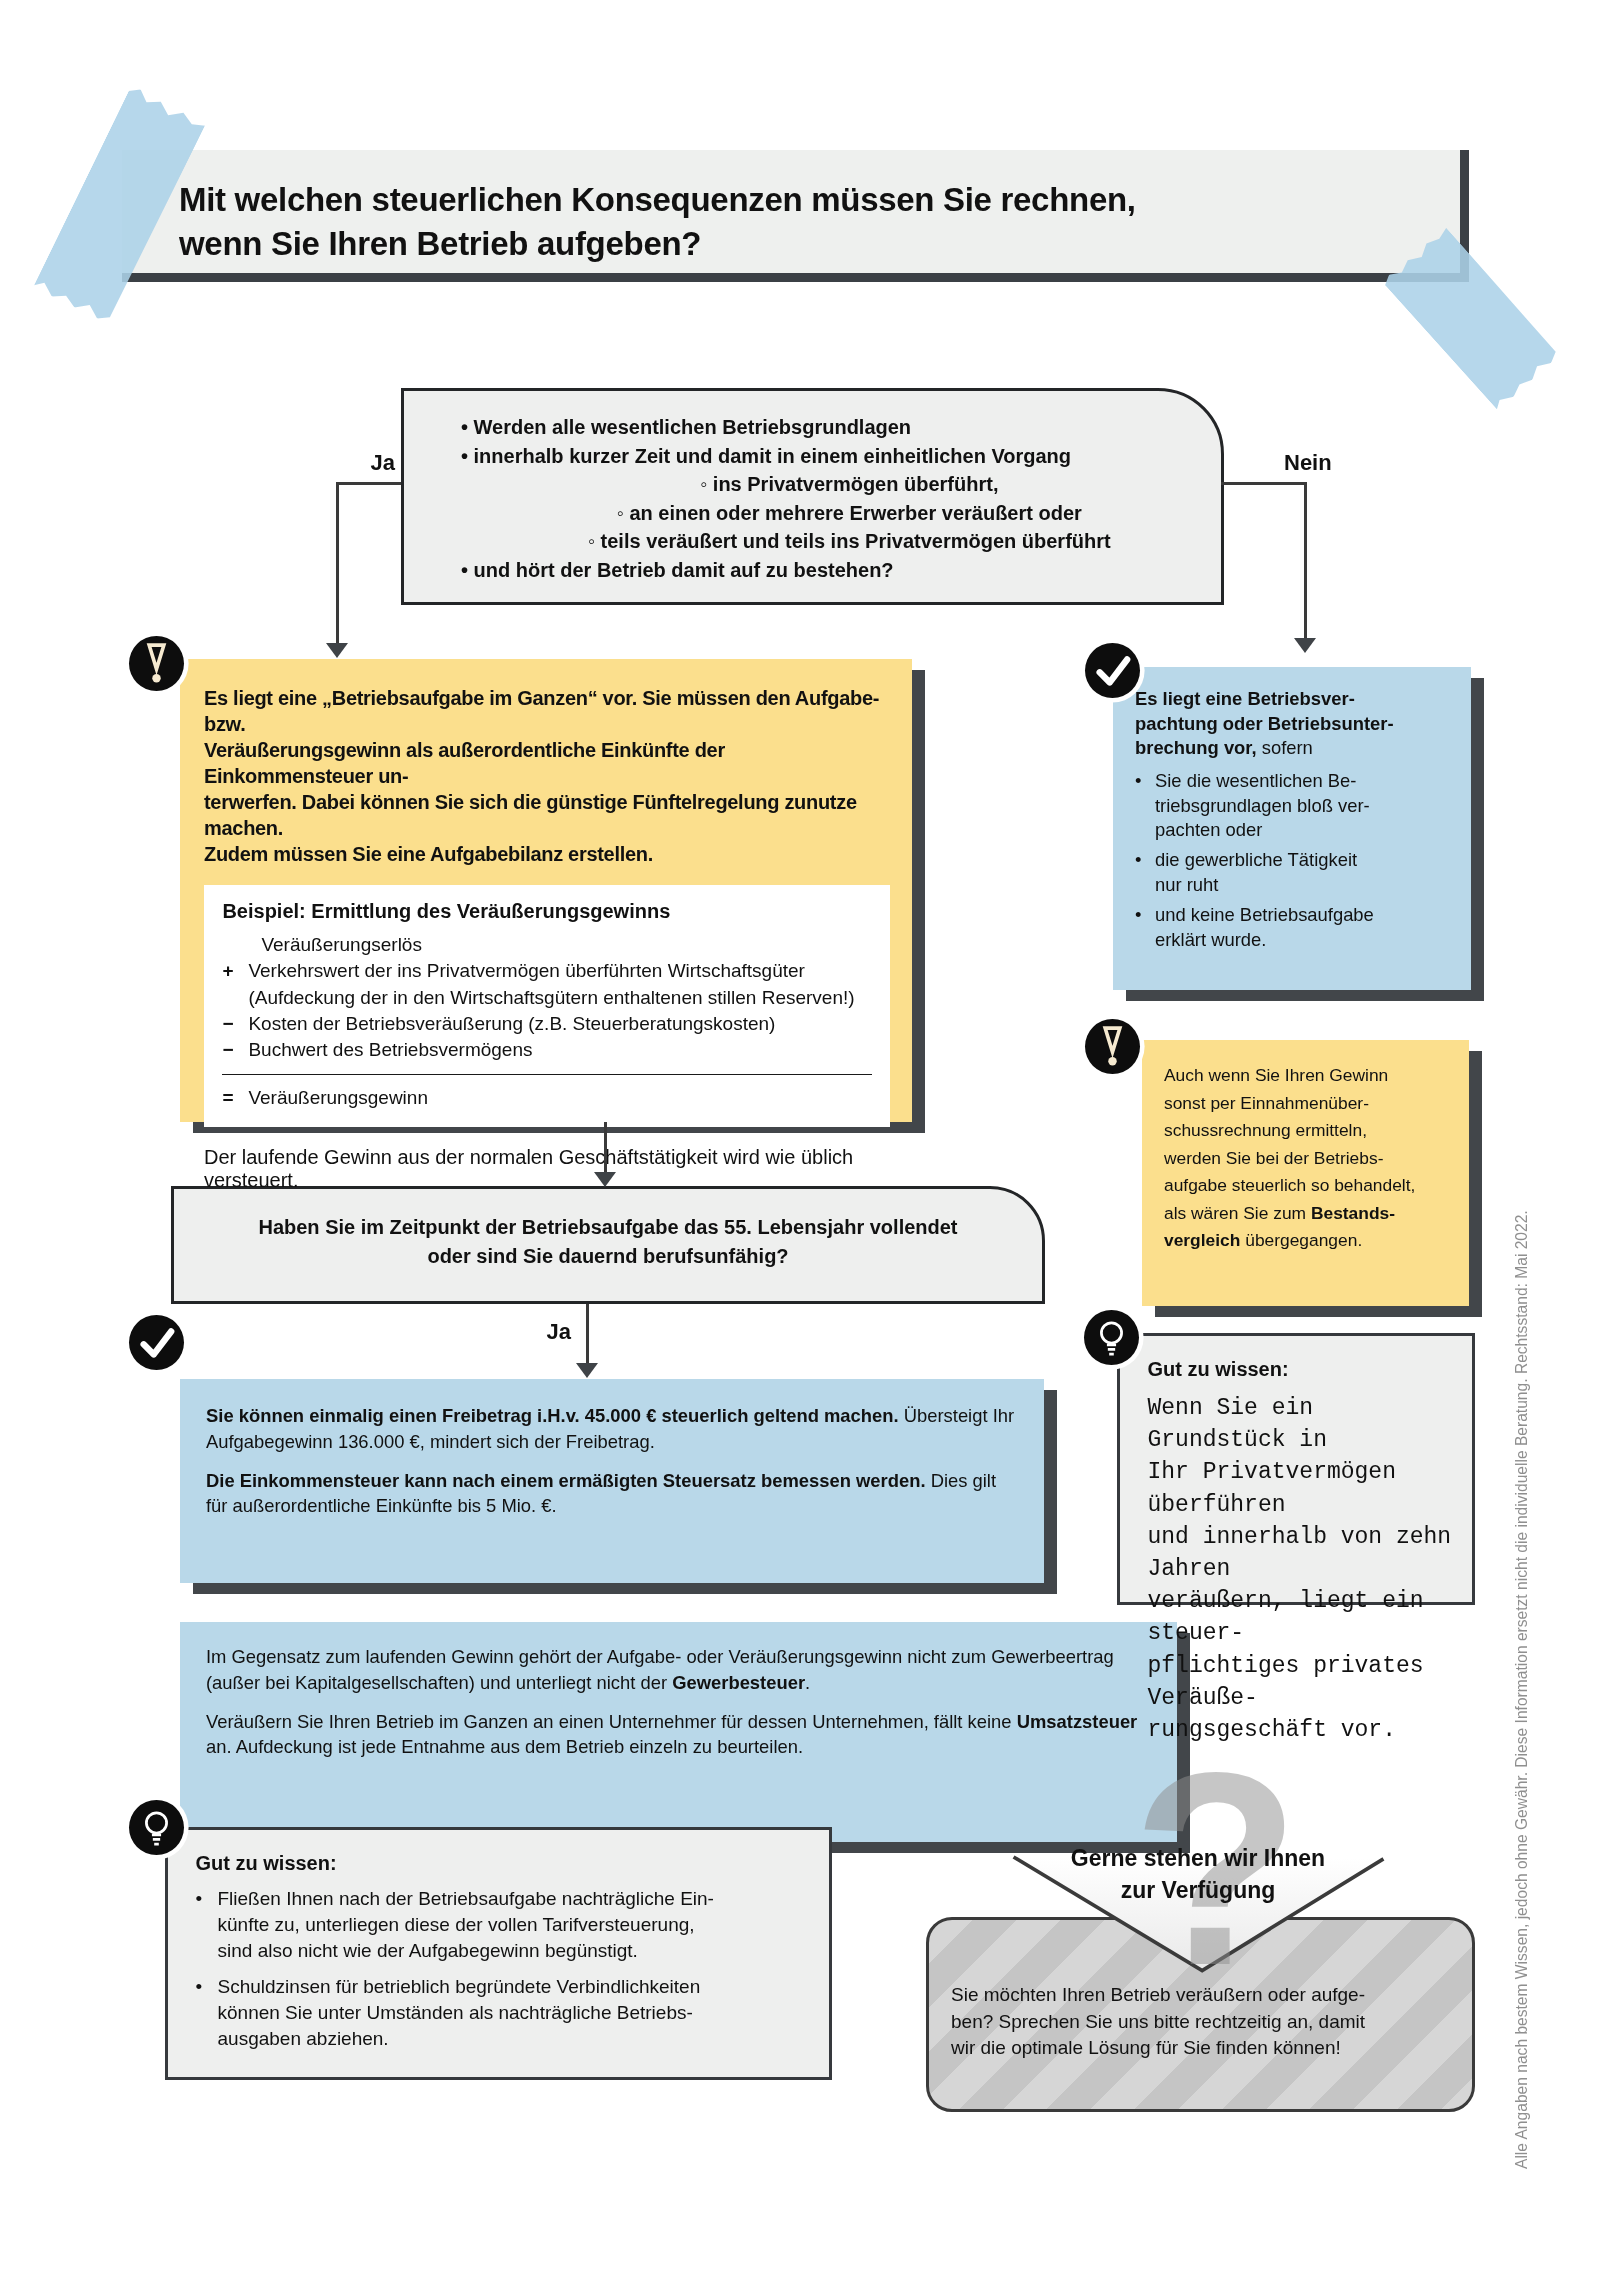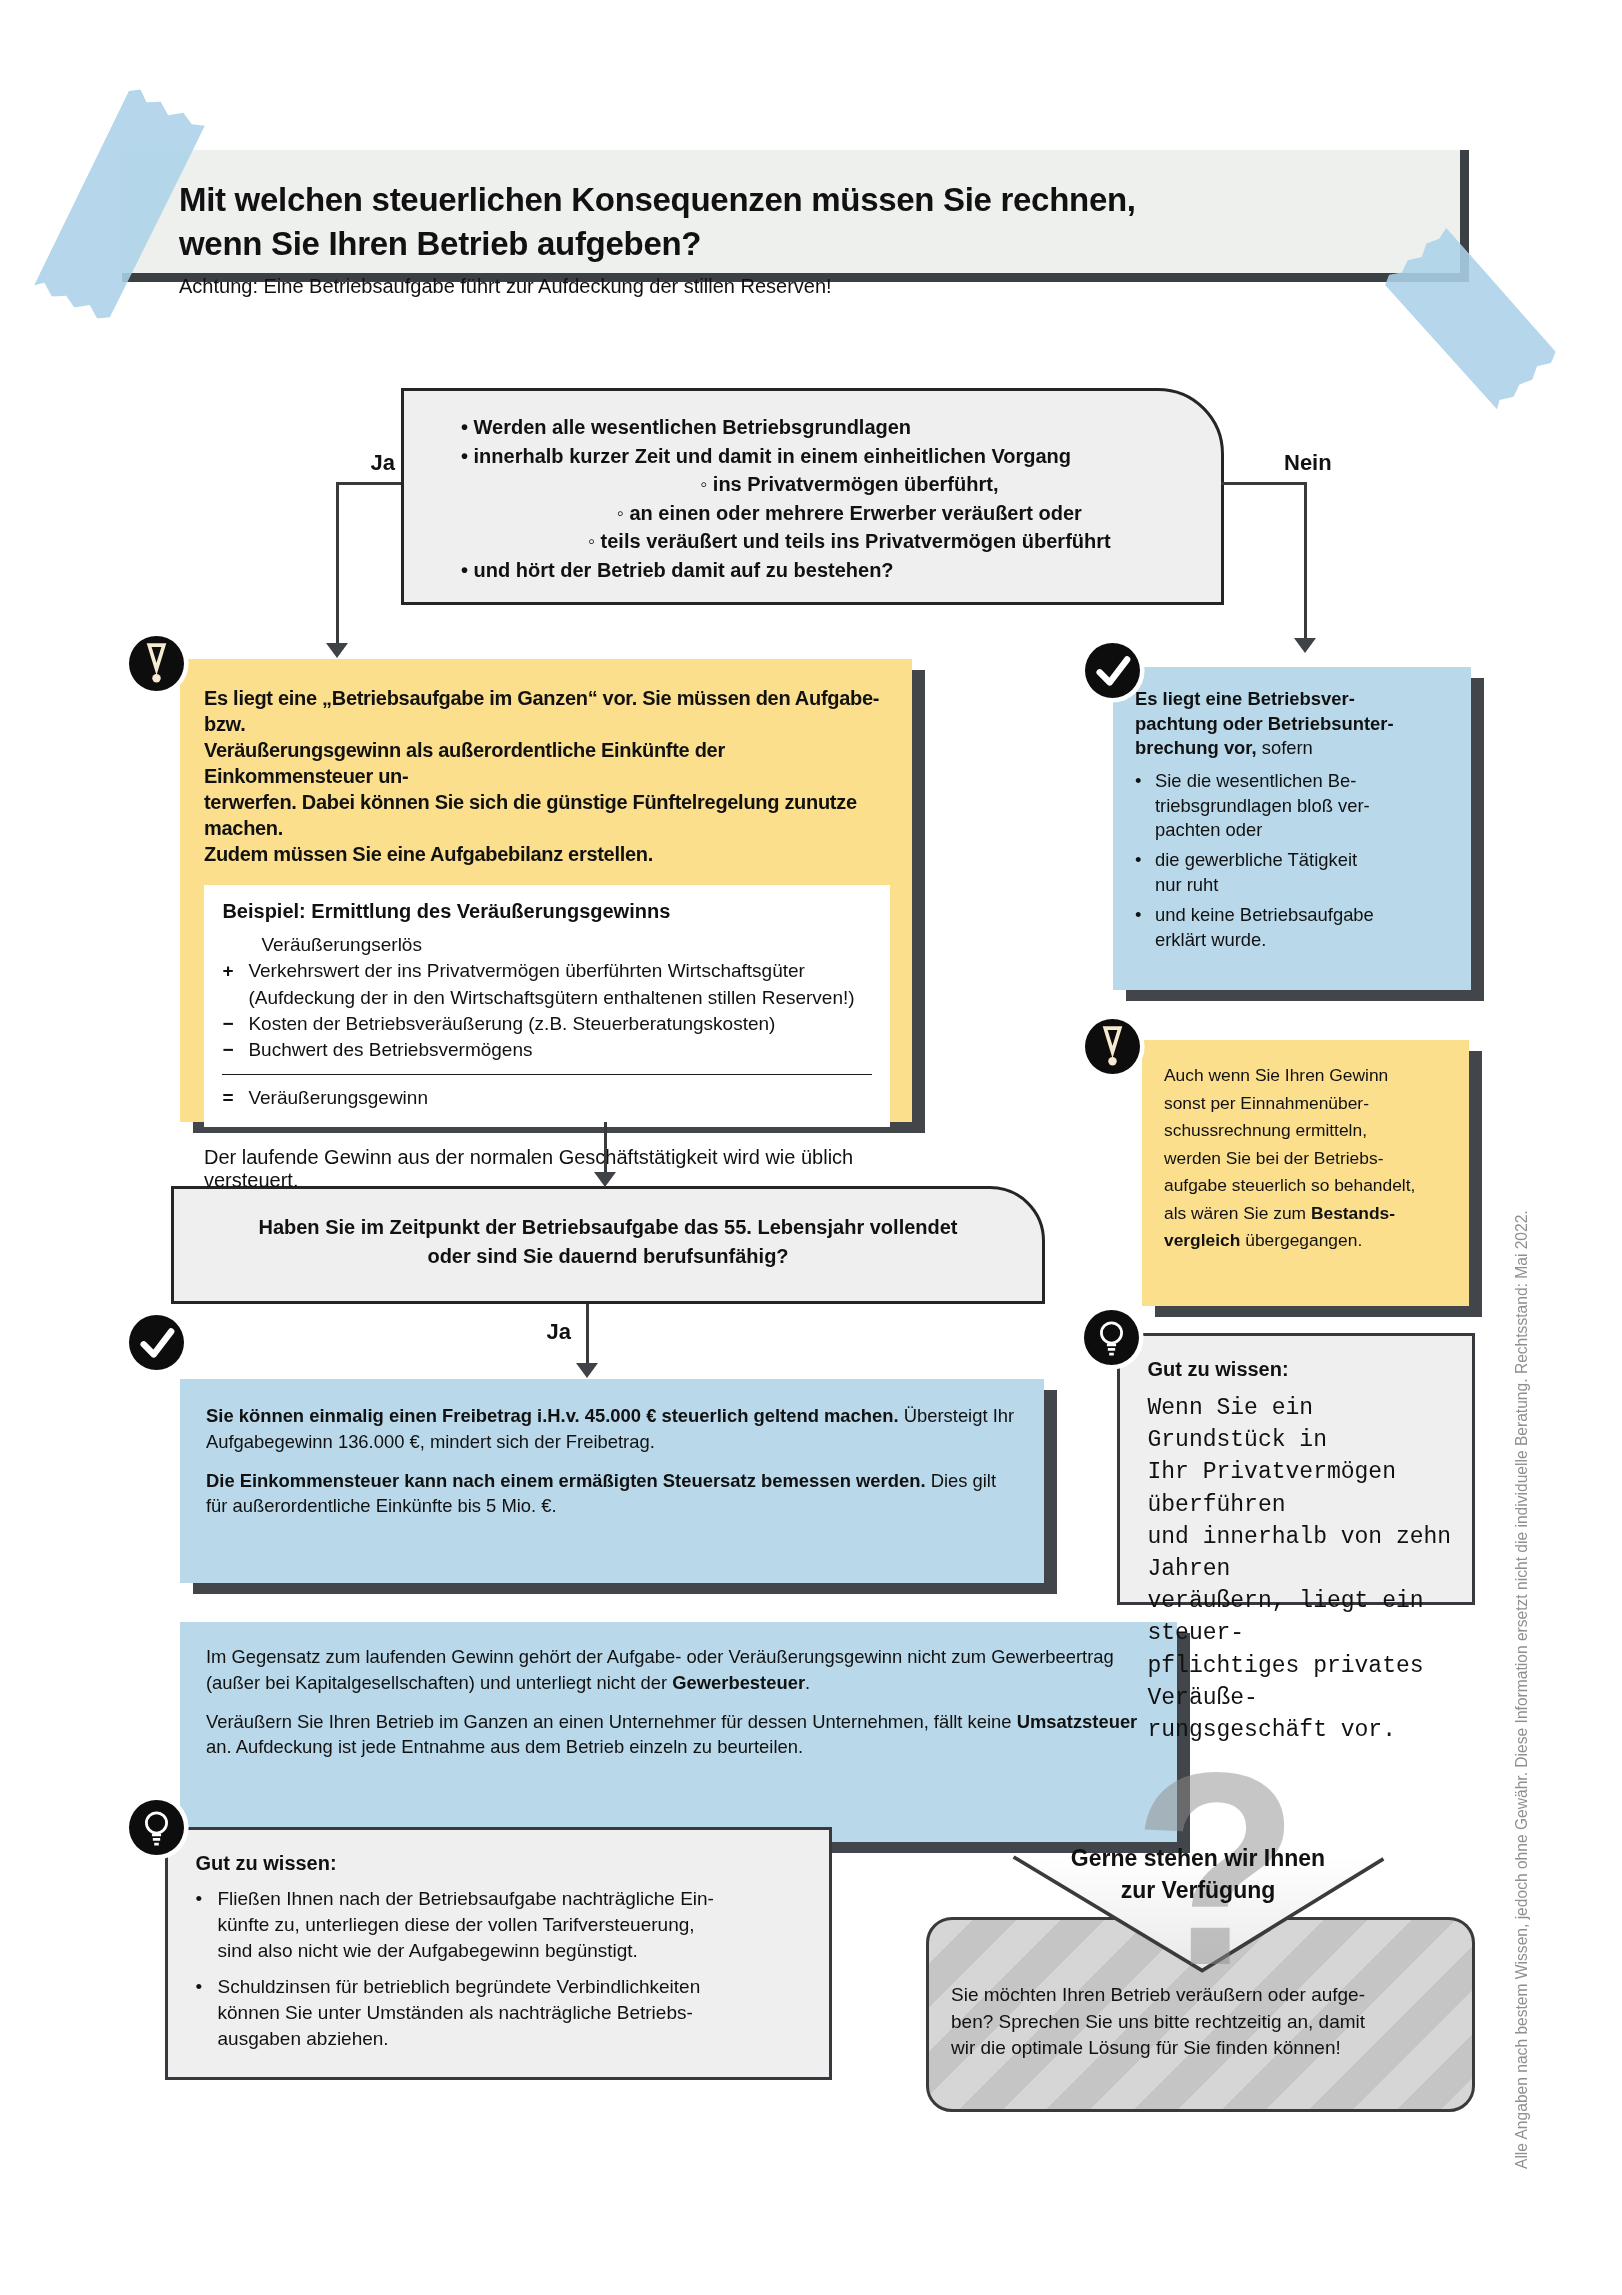--- a/index.html
+++ b/index.html
@@ -91,21 +91,20 @@
 </style>
 </head>
 <body>
 
 <div class="page">
 
   <div class="abs tape tape1"></div>
   <div class="abs title-box">
     <h1>Mit welchen steuerlichen Konsequenzen müssen Sie rechnen,
 wenn Sie Ihren Betrieb aufgeben?</h1>
-    <div class="subtitle">Achtung: Eine Betriebsaufgabe führt zur Aufdeckung der stillen Reserven!</div>
   </div>
   <div class="abs tape tape2"></div>
 
   <div class="abs flow-box decision">
     <div class="item">• Werden alle wesentlichen Betriebsgrundlagen</div>
     <div class="item">• innerhalb kurzer Zeit und damit in einem einheitlichen Vorgang</div>
     <div class="item sub">◦ ins Privatvermögen überführt,</div>
     <div class="item sub">◦ an einen oder mehrere Erwerber veräußert oder</div>
     <div class="item sub">◦ teils veräußert und teils ins Privatvermögen überführt</div>
     <div class="item">• und hört der Betrieb damit auf zu bestehen?</div>

